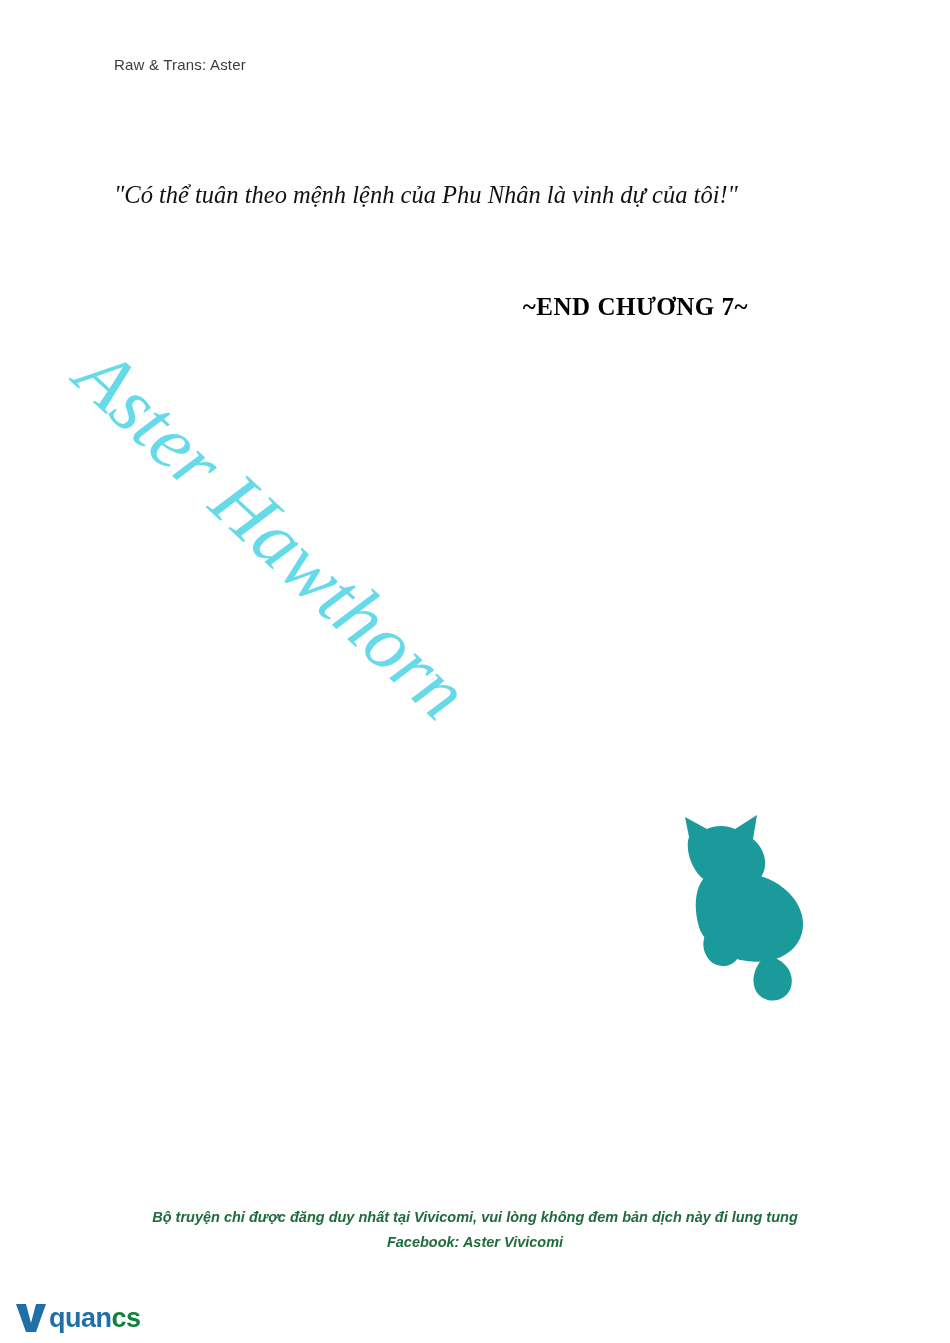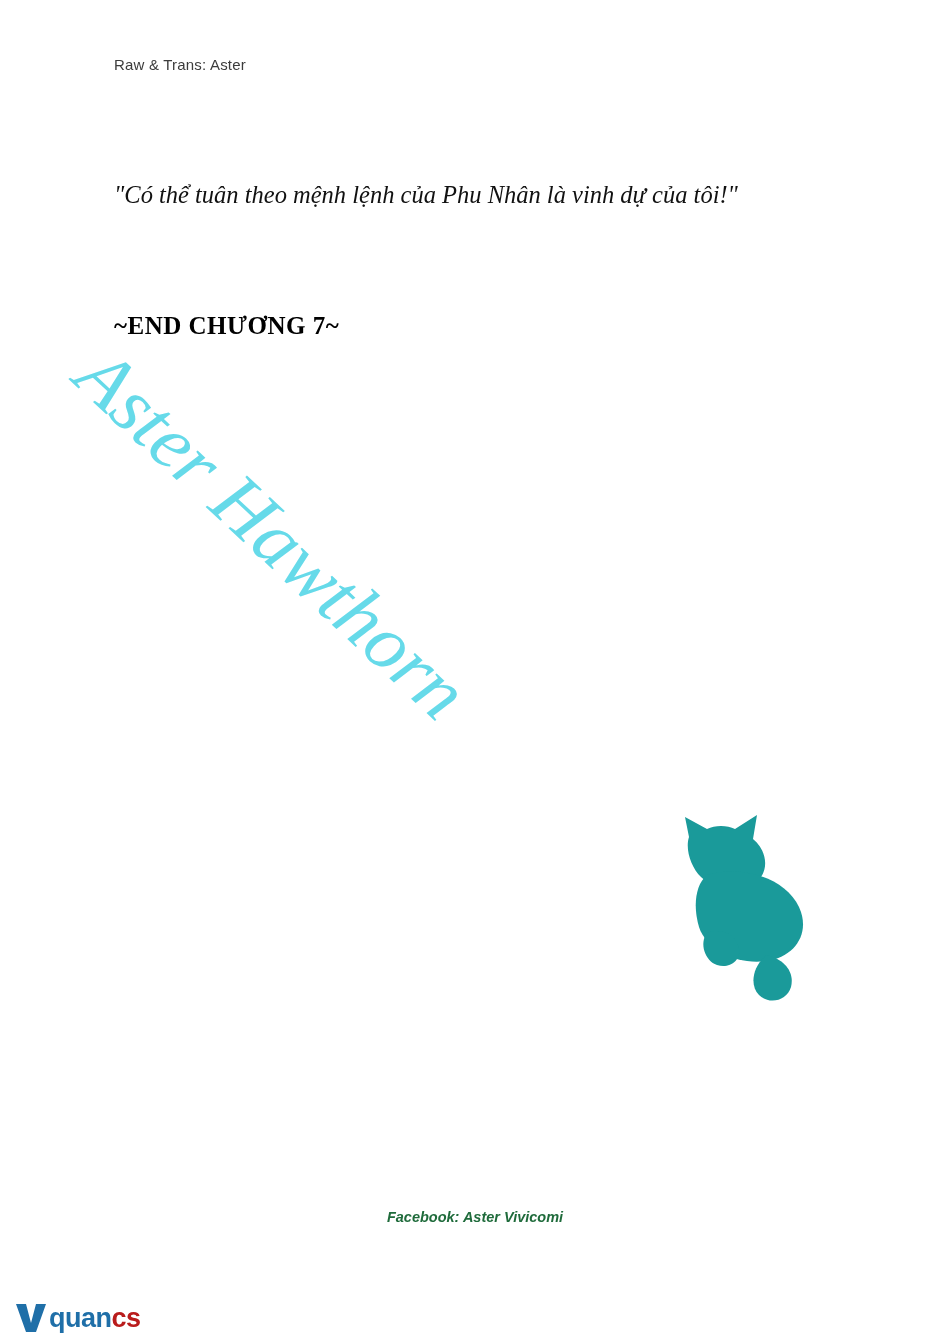--- a/index.html
+++ b/index.html
@@ -48,22 +48,22 @@
     margin: 0 0 0 0;
   }
   .para.spaced {
     margin-top: 70px;
   }
   .para.quote {
     font-style: italic;
     margin-top: 62px;
   }
   .chapter-end {
-    margin-top: 95px;
-    text-align: left;
+    margin-top: 76px;
+    text-align: right;
     font-family: "Liberation Serif", serif;
     font-weight: bold;
     font-size: 25px;
     color: #000000;
     letter-spacing: 0.5px;
     padding-right: 90px;
   }
 
   
   .watermark {
@@ -129,21 +129,21 @@
     font-family: "Liberation Sans", sans-serif;
     font-weight: bold;
     font-size: 27px;
     color: #1f6fa8;
     letter-spacing: -0.5px;
     line-height: 1;
     position: relative;
     top: -3px;
   }
   .logo-word .accent {
-    color: #b91c1c;
+    color: #15803d;
   }
 </style>
 </head>
 <body>
 
 <div class="page">
 
   <div class="header-credit">Raw &amp; Trans: Aster</div>
 
   <div class="body-text">
@@ -166,20 +166,21 @@
         <path d="M52 118 C66 112 82 120 84 134 C86 146 74 154 62 150 C50 146 44 128 52 118 Z"></path>
       </g>
       <g fill="#ffffff">
 
         <path d="M58 36 C64 30 74 30 80 36 C74 42 64 42 58 36 Z" opacity="0.0"></path>
       </g>
     </svg>
   </div>
 
   <div class="footer-notes">
+    <div>Bộ truyện chỉ được đăng duy nhất tại Vivicomi, vui lòng không đem bản dịch này đi lung tung</div>
     <div>Facebook: Aster Vivicomi</div>
   </div>
 
   <div class="site-logo">
     <div class="logo-v">
       <svg viewBox="0 0 34 34" width="34" height="34" aria-hidden="true">
         <path d="M2 3 H12 L17 22 L22 3 H32 L22 31 H12 Z" fill="#1f6fa8"></path>
       </svg>
     </div>
     <div class="logo-word">

